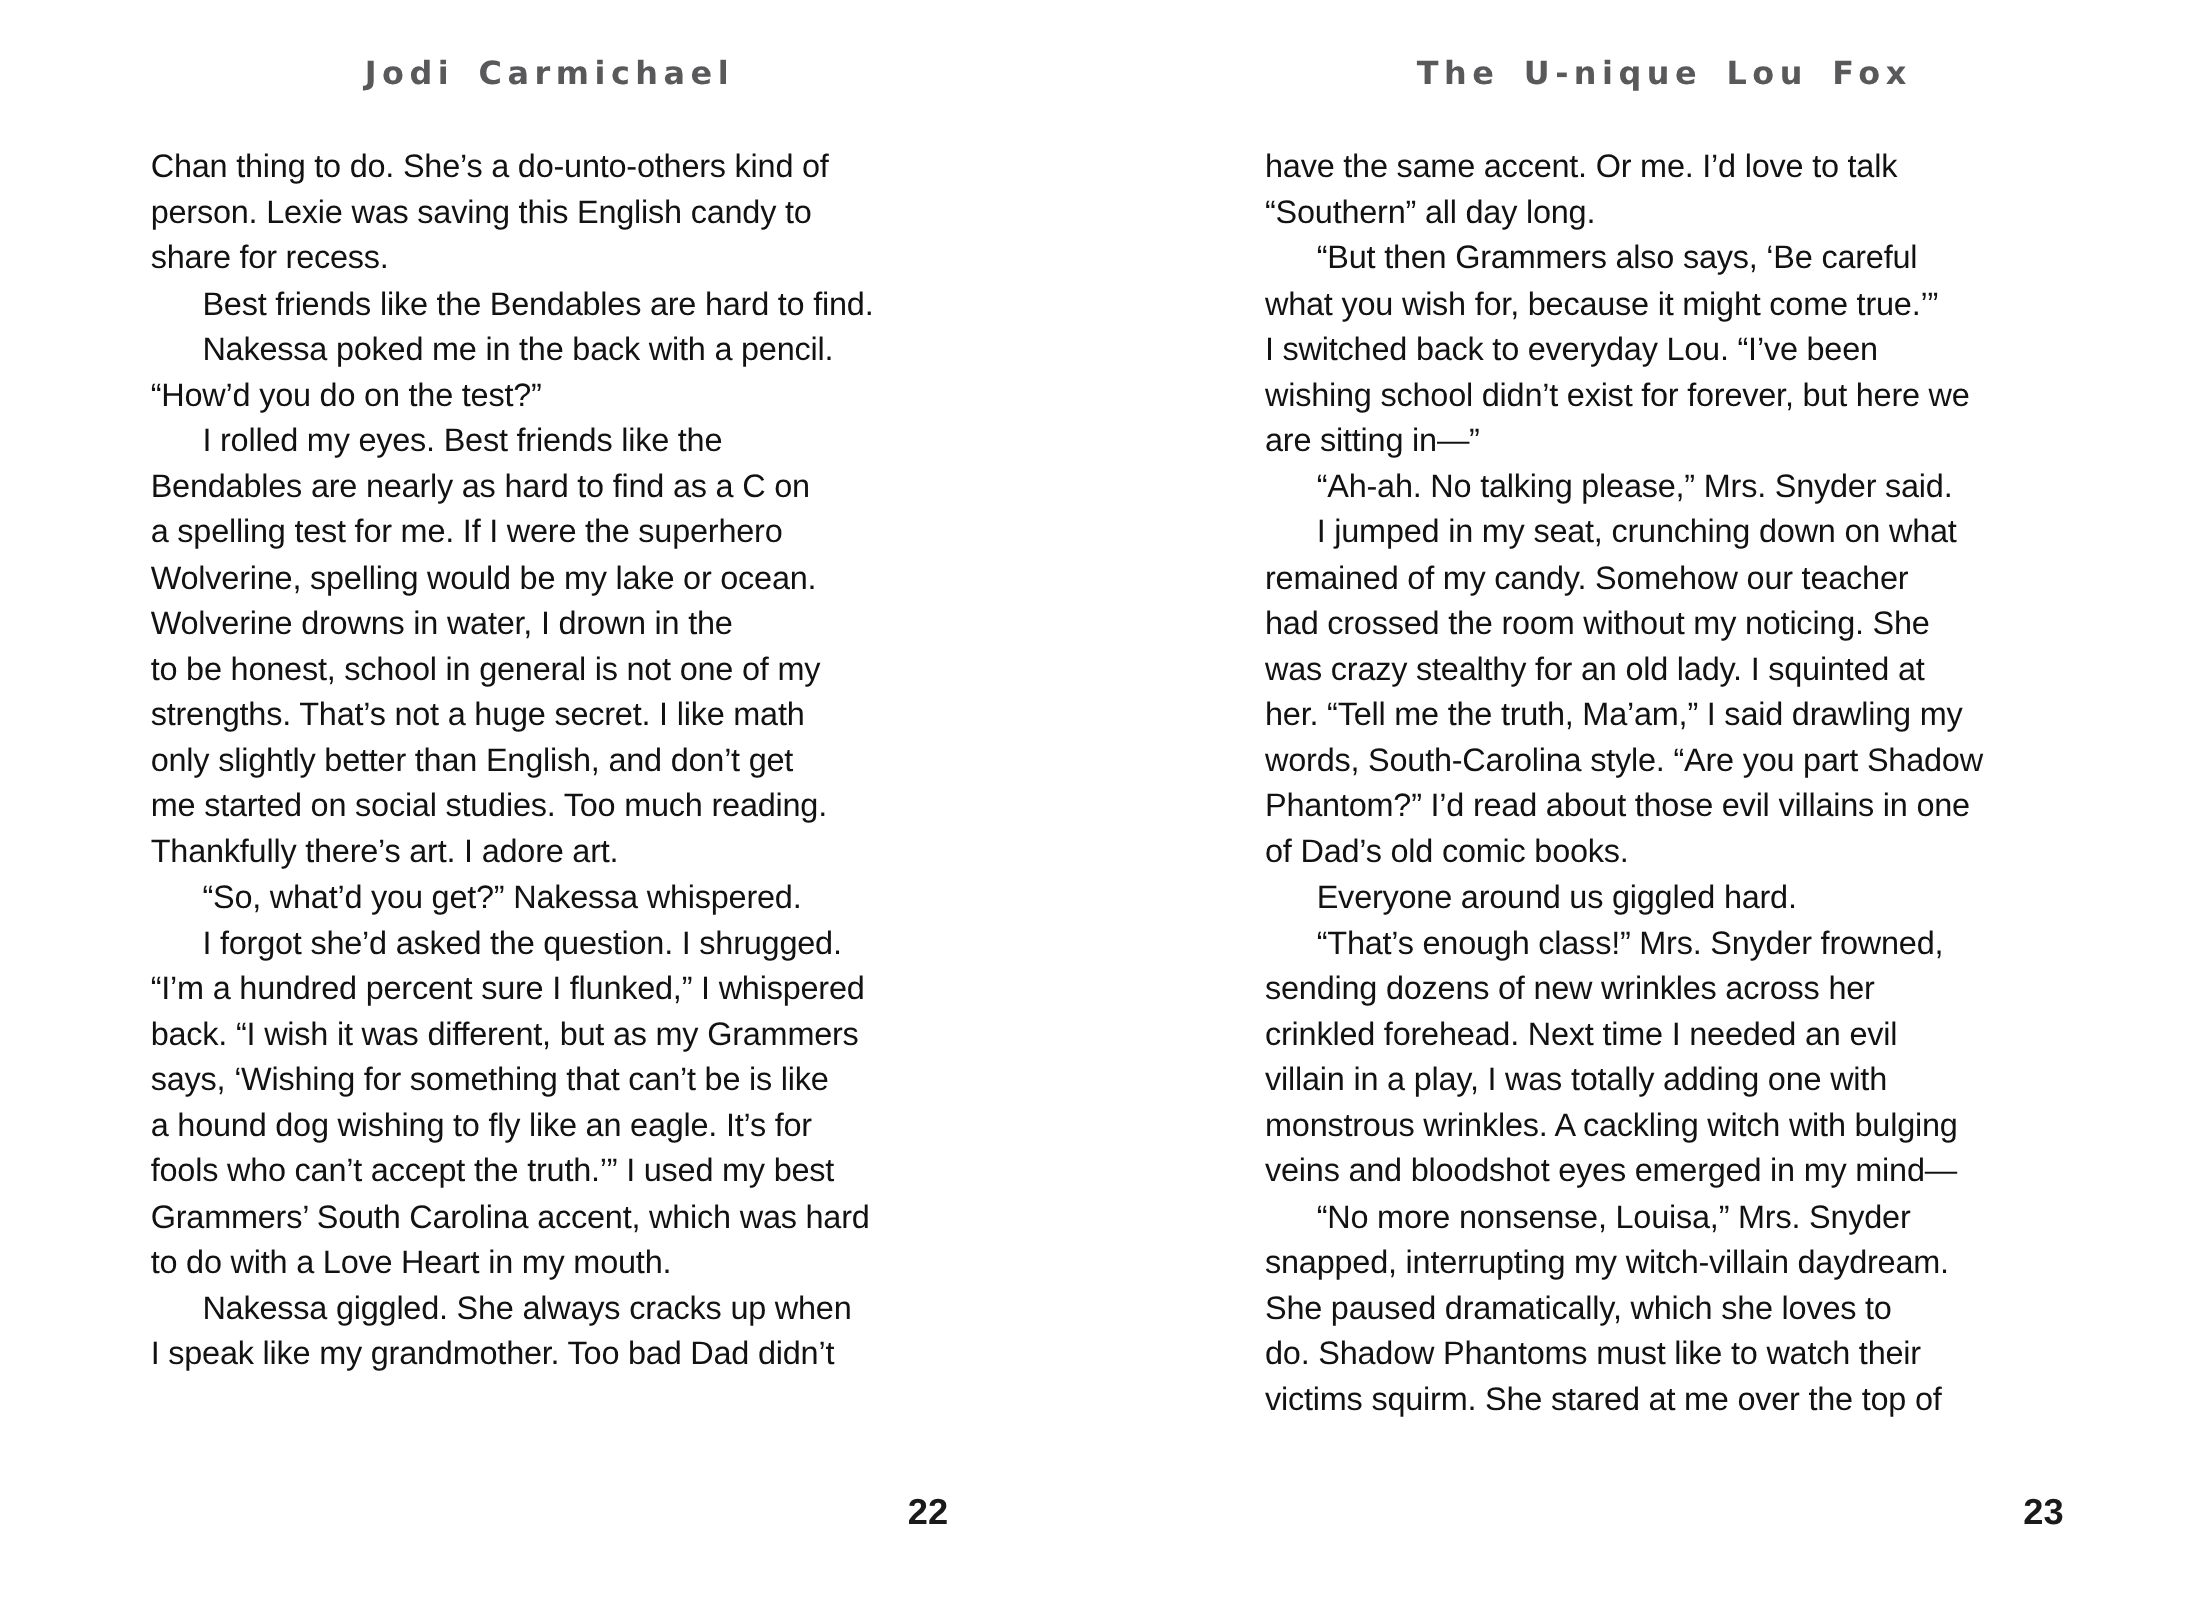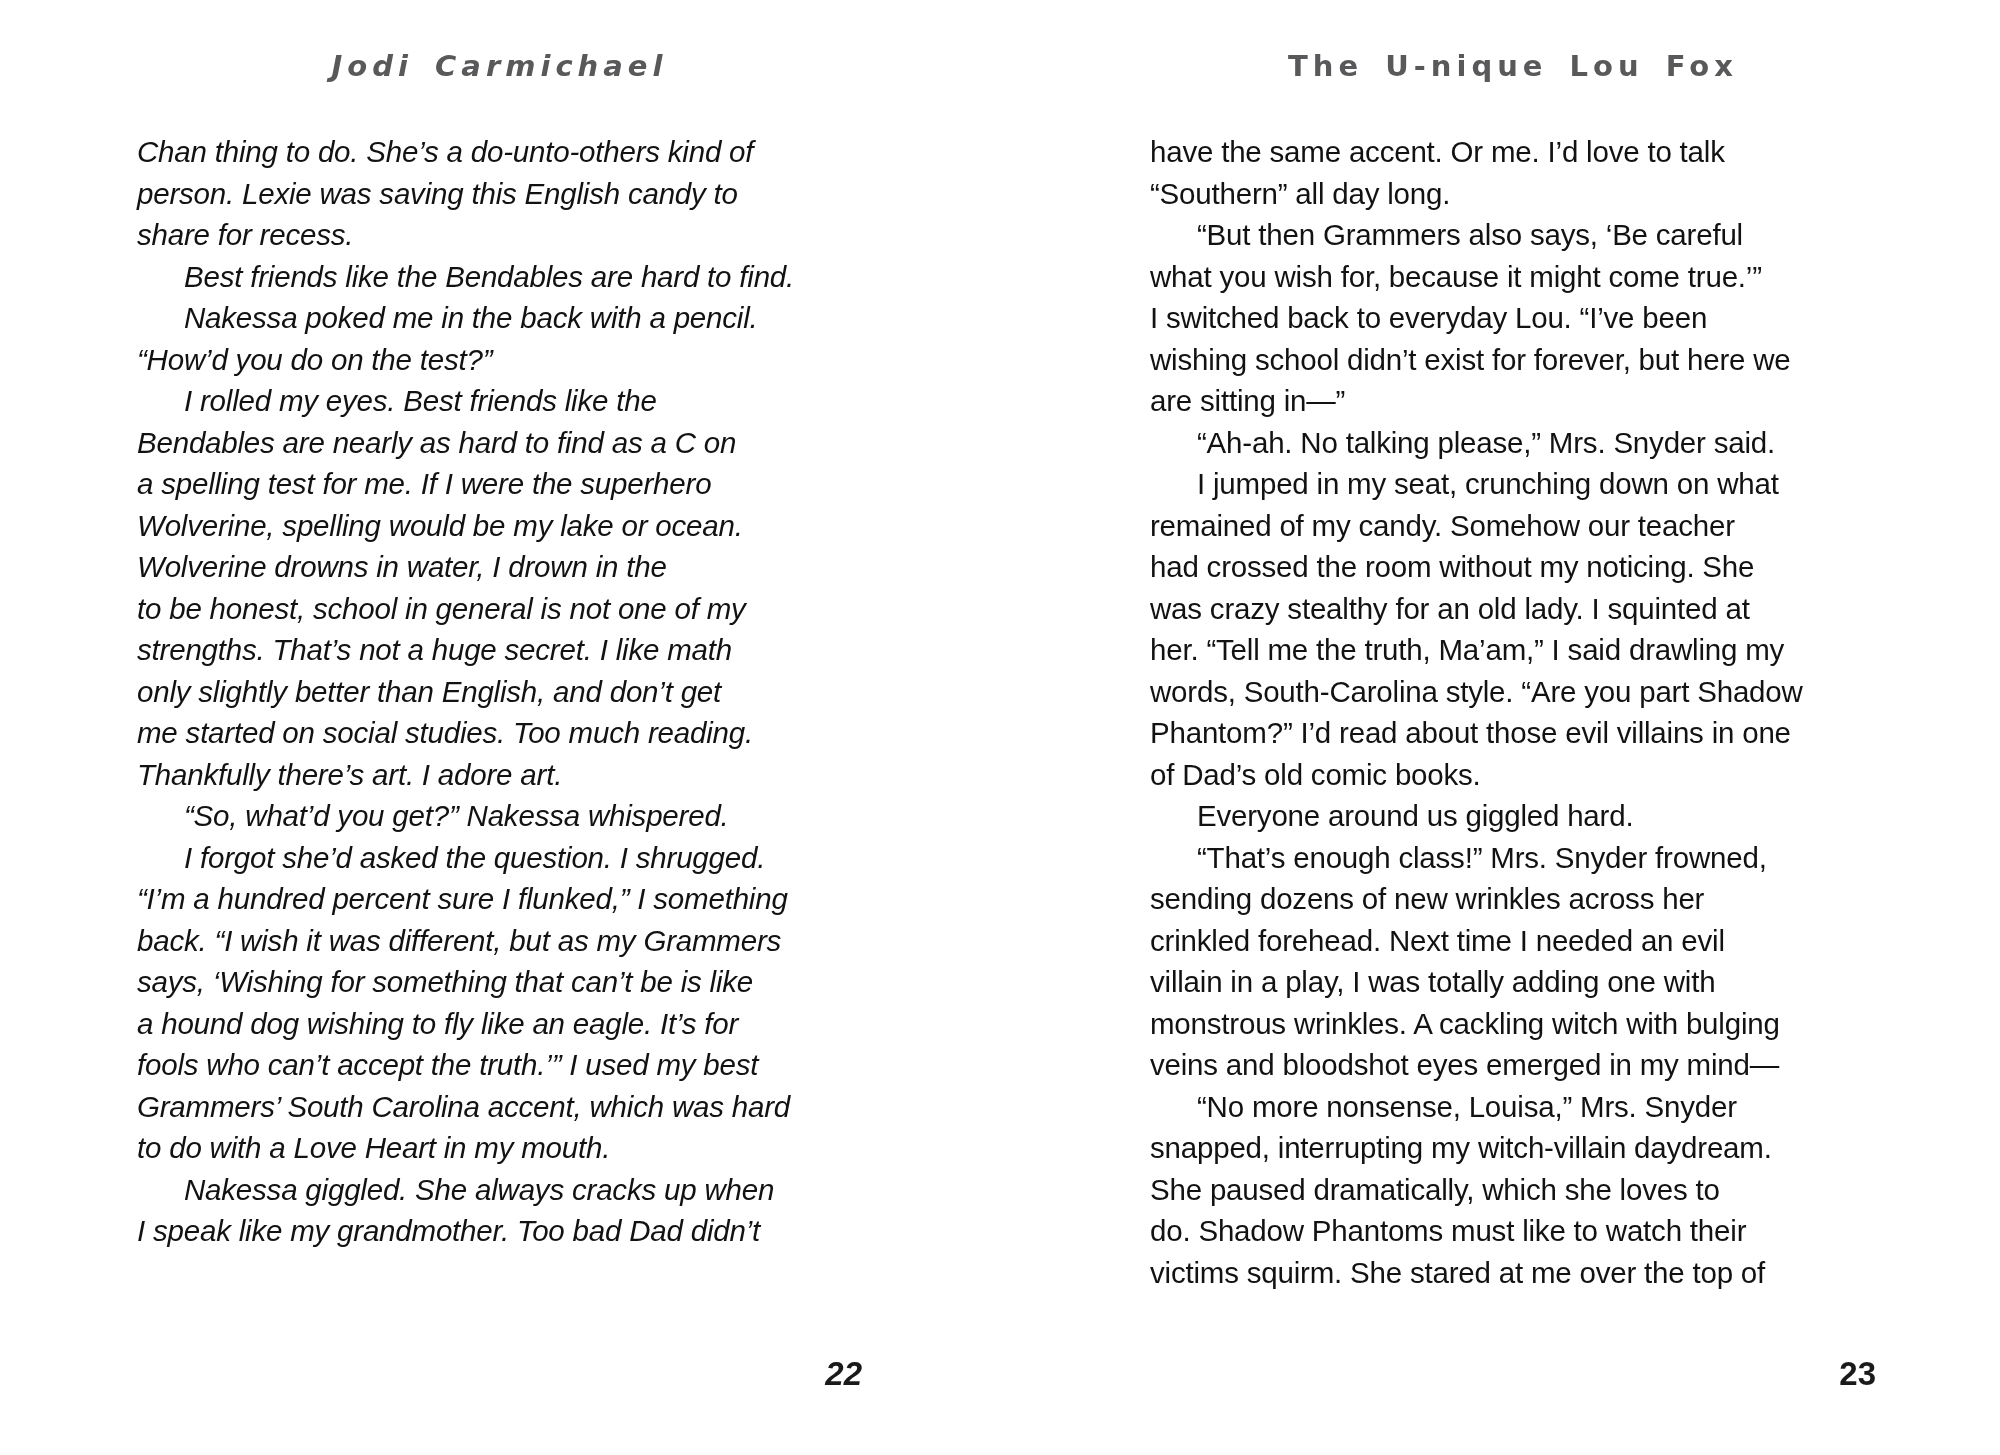--- a/index.html
+++ b/index.html
@@ -13,21 +13,21 @@
     height: 1455px;
     background: #ffffff;
     overflow: hidden;
     font-family: "Liberation Sans", sans-serif;
   }
   .page {
     position: absolute;
     top: 0;
     height: 100%;
   }
-  .page.left  { left: 137px;  width: 725px; font-style: italic; }
+  .page.left  { left: 137px;  width: 725px; }
   .page.right { left: 1150px; width: 726px; }
 
   .running-header {
     position: absolute;
     top: 47px;
     left: 0;
     width: 100%;
     text-align: center;
     font-family: "DejaVu Sans", sans-serif;
     font-weight: bold;
@@ -90,21 +90,21 @@
         <div class="line">a spelling test for me. If I were the superhero</div>
         <div class="line">Wolverine, spelling would be my lake or ocean.</div>
         <div class="line">Wolverine drowns in water, I drown in the</div>
         <div class="line">to be honest, school in general is not one of my</div>
         <div class="line">strengths. That’s not a huge secret. I like math</div>
         <div class="line">only slightly better than English, and don’t get</div>
         <div class="line">me started on social studies. Too much reading.</div>
         <div class="line">Thankfully there’s art. I adore art.</div>
         <div class="line indent">“So, what’d you get?” Nakessa whispered.</div>
         <div class="line indent">I forgot she’d asked the question. I shrugged.</div>
-        <div class="line">“I’m a hundred percent sure I flunked,” I something</div>
+        <div class="line">“I’m a hundred percent sure I flunked,” I whispered</div>
         <div class="line">back. “I wish it was different, but as my Grammers</div>
         <div class="line">says, ‘Wishing for something that can’t be is like</div>
         <div class="line">a hound dog wishing to fly like an eagle. It’s for</div>
         <div class="line">fools who can’t accept the truth.’” I used my best</div>
         <div class="line">Grammers’ South Carolina accent, which was hard</div>
         <div class="line">to do with a Love Heart in my mouth.</div>
         <div class="line indent">Nakessa giggled. She always cracks up when</div>
         <div class="line">I speak like my grandmother. Too bad Dad didn’t</div>
       </div>
     <div class="page-number">22</div>

